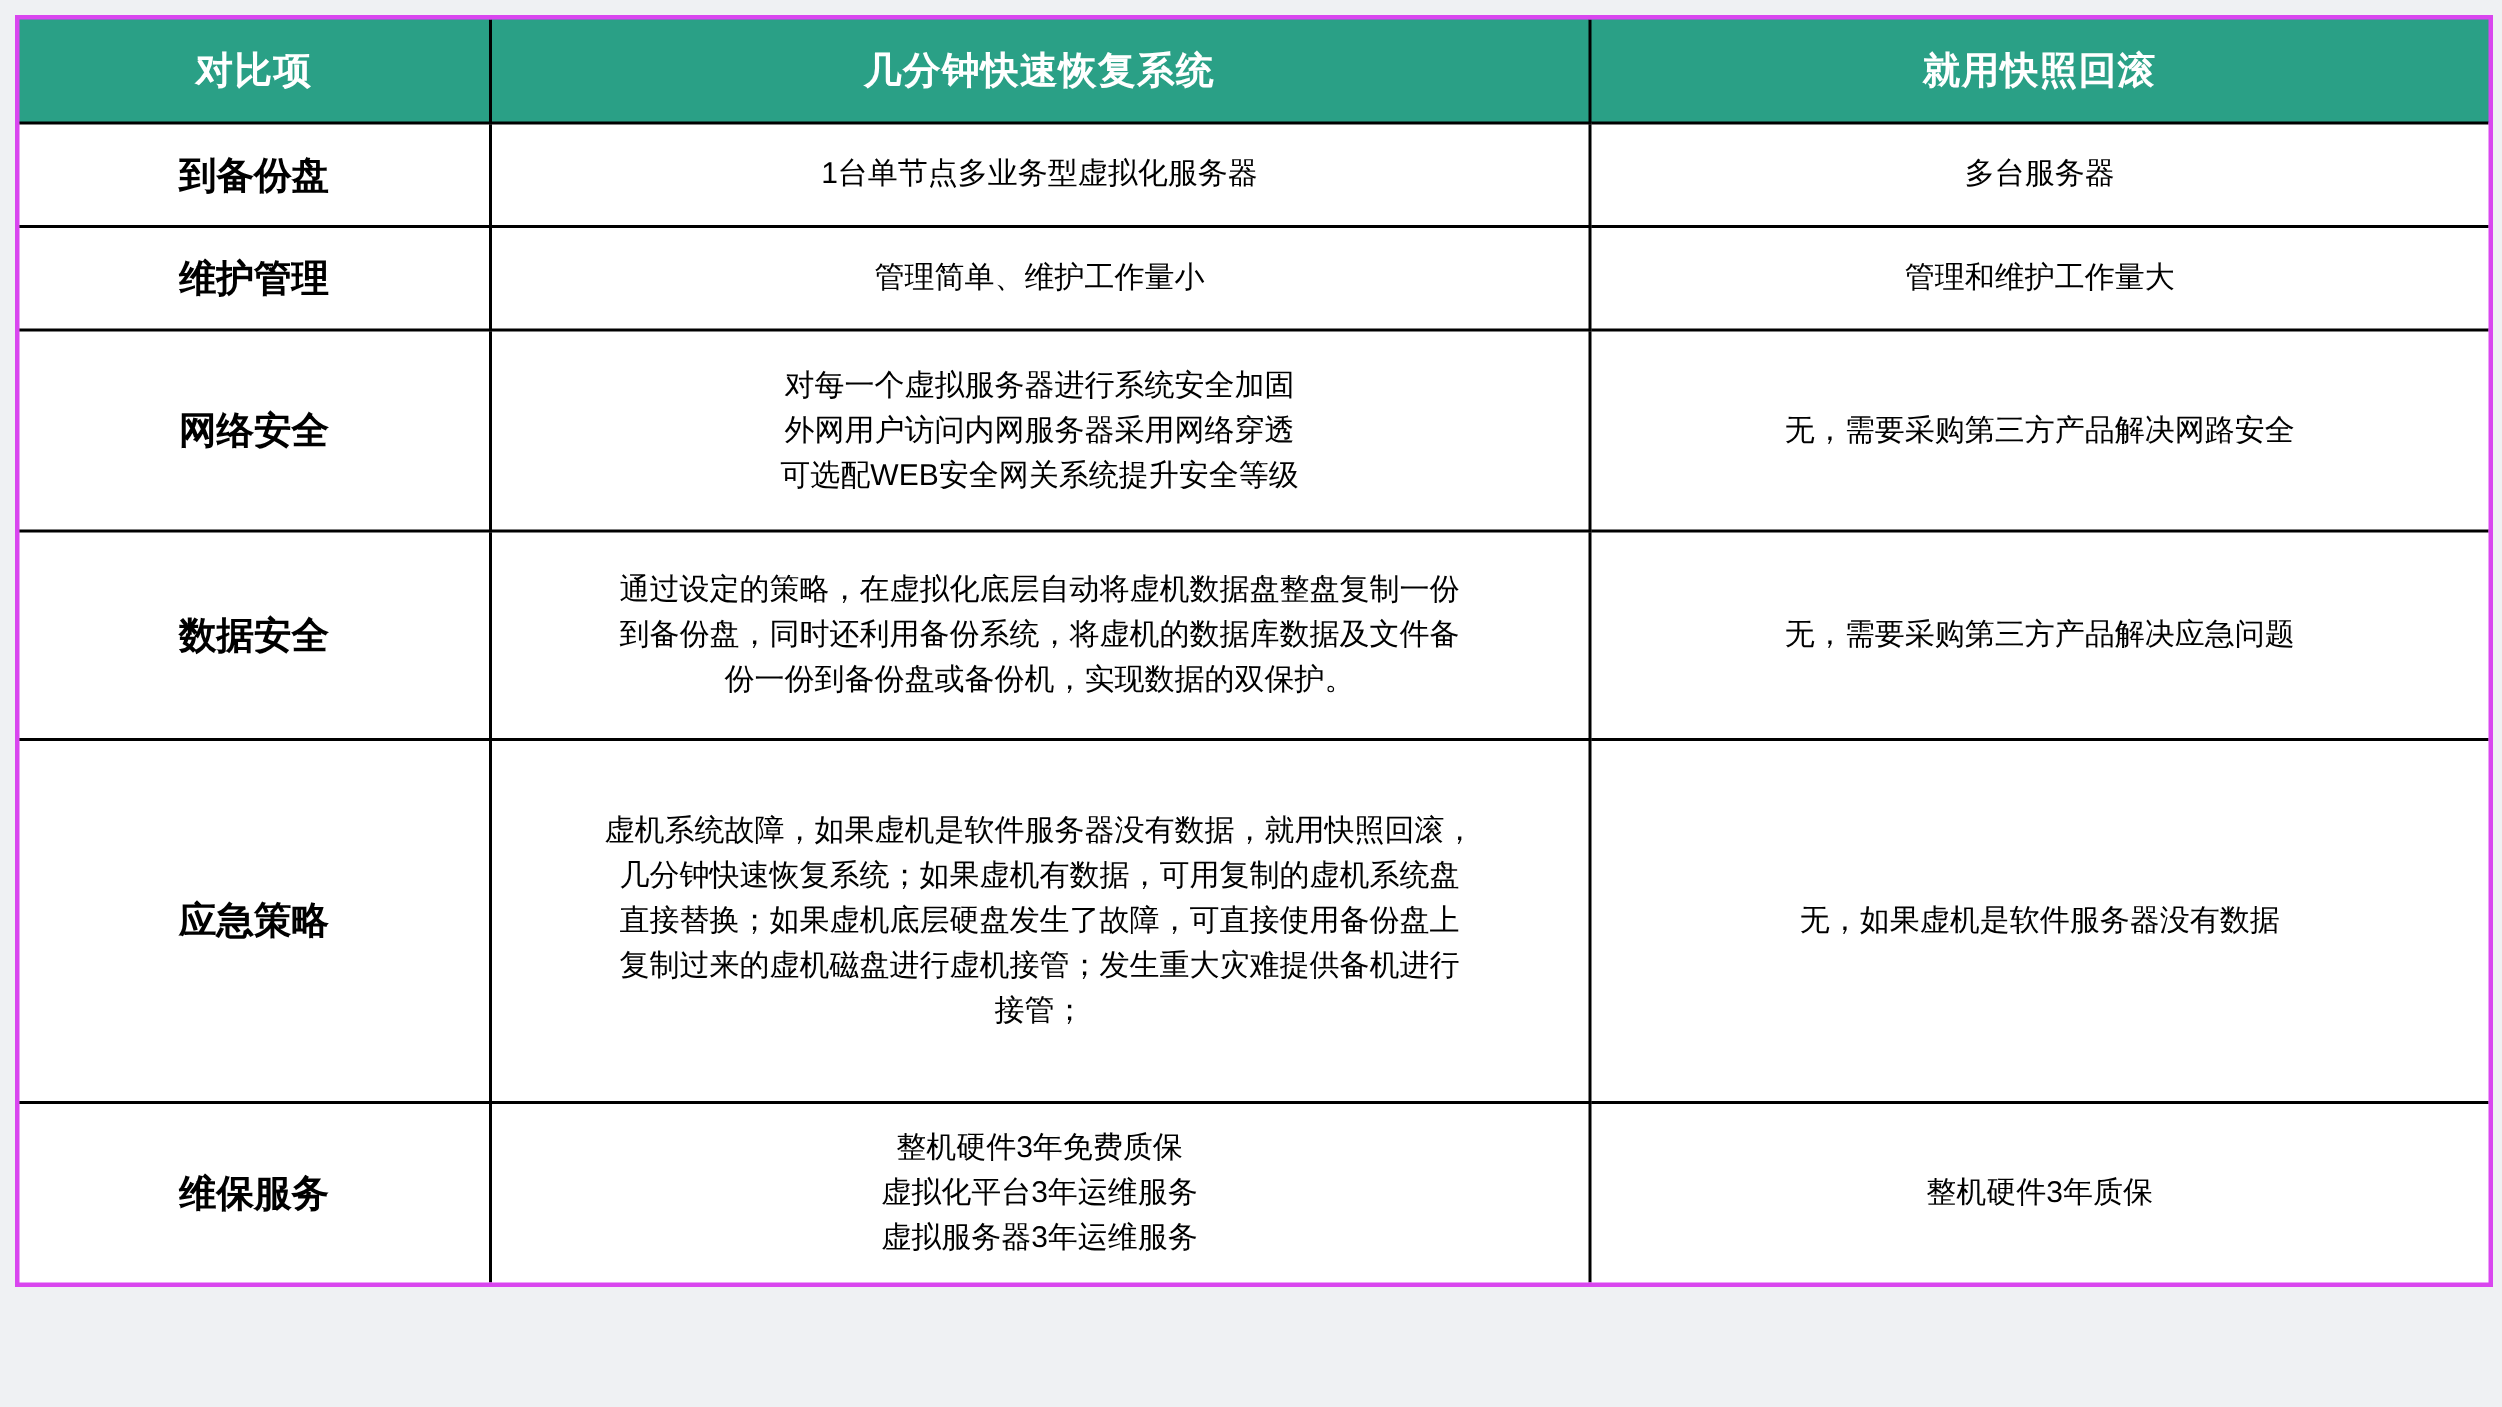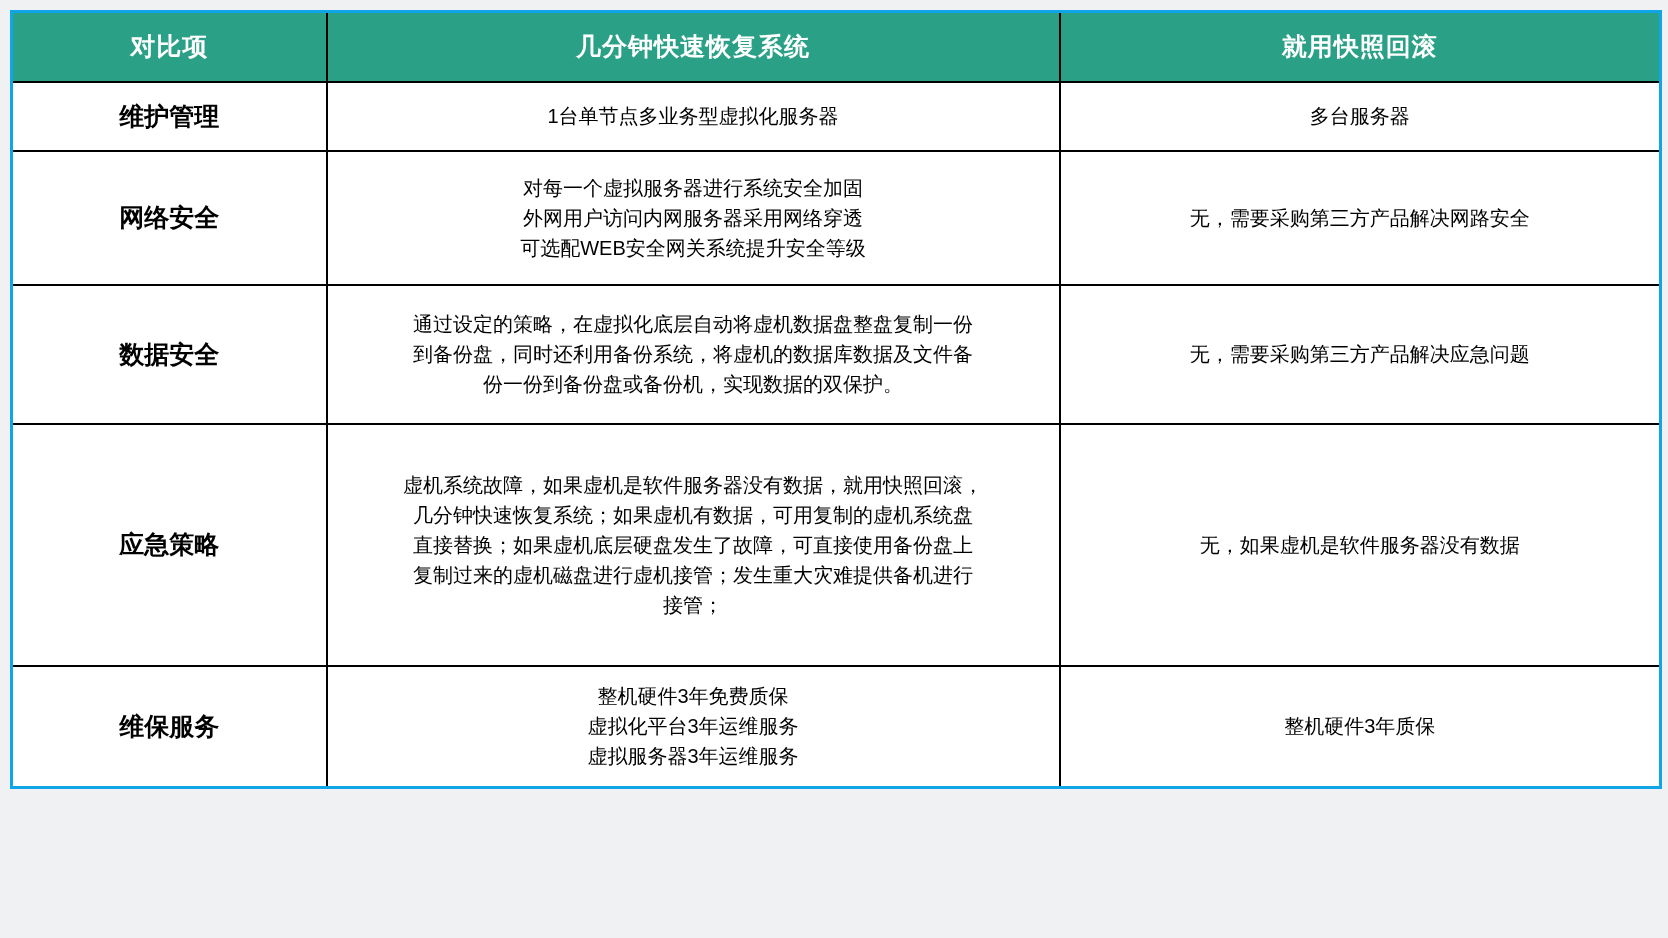--- a/index.html
+++ b/index.html
@@ -17,21 +17,21 @@
     height: 938px;
   }
   table.compare {
     position: absolute;
     left: 10px;
     top: 10px;
     border-collapse: collapse;
     table-layout: fixed;
     width: 1649px;
     background: #ffffff;
-    border: 3px solid #0ea5e9;
+    border: 3px solid #d946ef;
   }
   table.compare col.c1 { width: 315px; }
   table.compare col.c2 { width: 733px; }
   table.compare col.c3 { width: 601px; }
 
   table.compare th,
   table.compare td {
     border: 2px solid #000000;
     text-align: center;
     vertical-align: middle;
@@ -77,26 +77,31 @@
       <col class="c3">
     </colgroup>
     <tbody>
       <tr class="header-row">
         <th>对比项</th>
         <th>几分钟快速恢复系统</th>
         <th>就用快照回滚</th>
       </tr>
 
       <tr class="r-products">
-        <td class="row-label">维护管理</td>
+        <td class="row-label">到备份盘</td>
         <td class="cell-value">1台单节点多业务型虚拟化服务器</td>
         <td class="cell-value">多台服务器</td>
       </tr>
 
 
+      <tr class="r-maintain">
+        <td class="row-label">维护管理</td>
+        <td class="cell-value">管理简单、维护工作量小</td>
+        <td class="cell-value">管理和维护工作量大</td>
+      </tr>
 
       <tr class="r-network">
         <td class="row-label">网络安全</td>
         <td class="cell-value">对每一个虚拟服务器进行系统安全加固
 外网用户访问内网服务器采用网络穿透
 可选配WEB安全网关系统提升安全等级</td>
         <td class="cell-value">无，需要采购第三方产品解决网路安全</td>
       </tr>
 
       <tr class="r-data">

